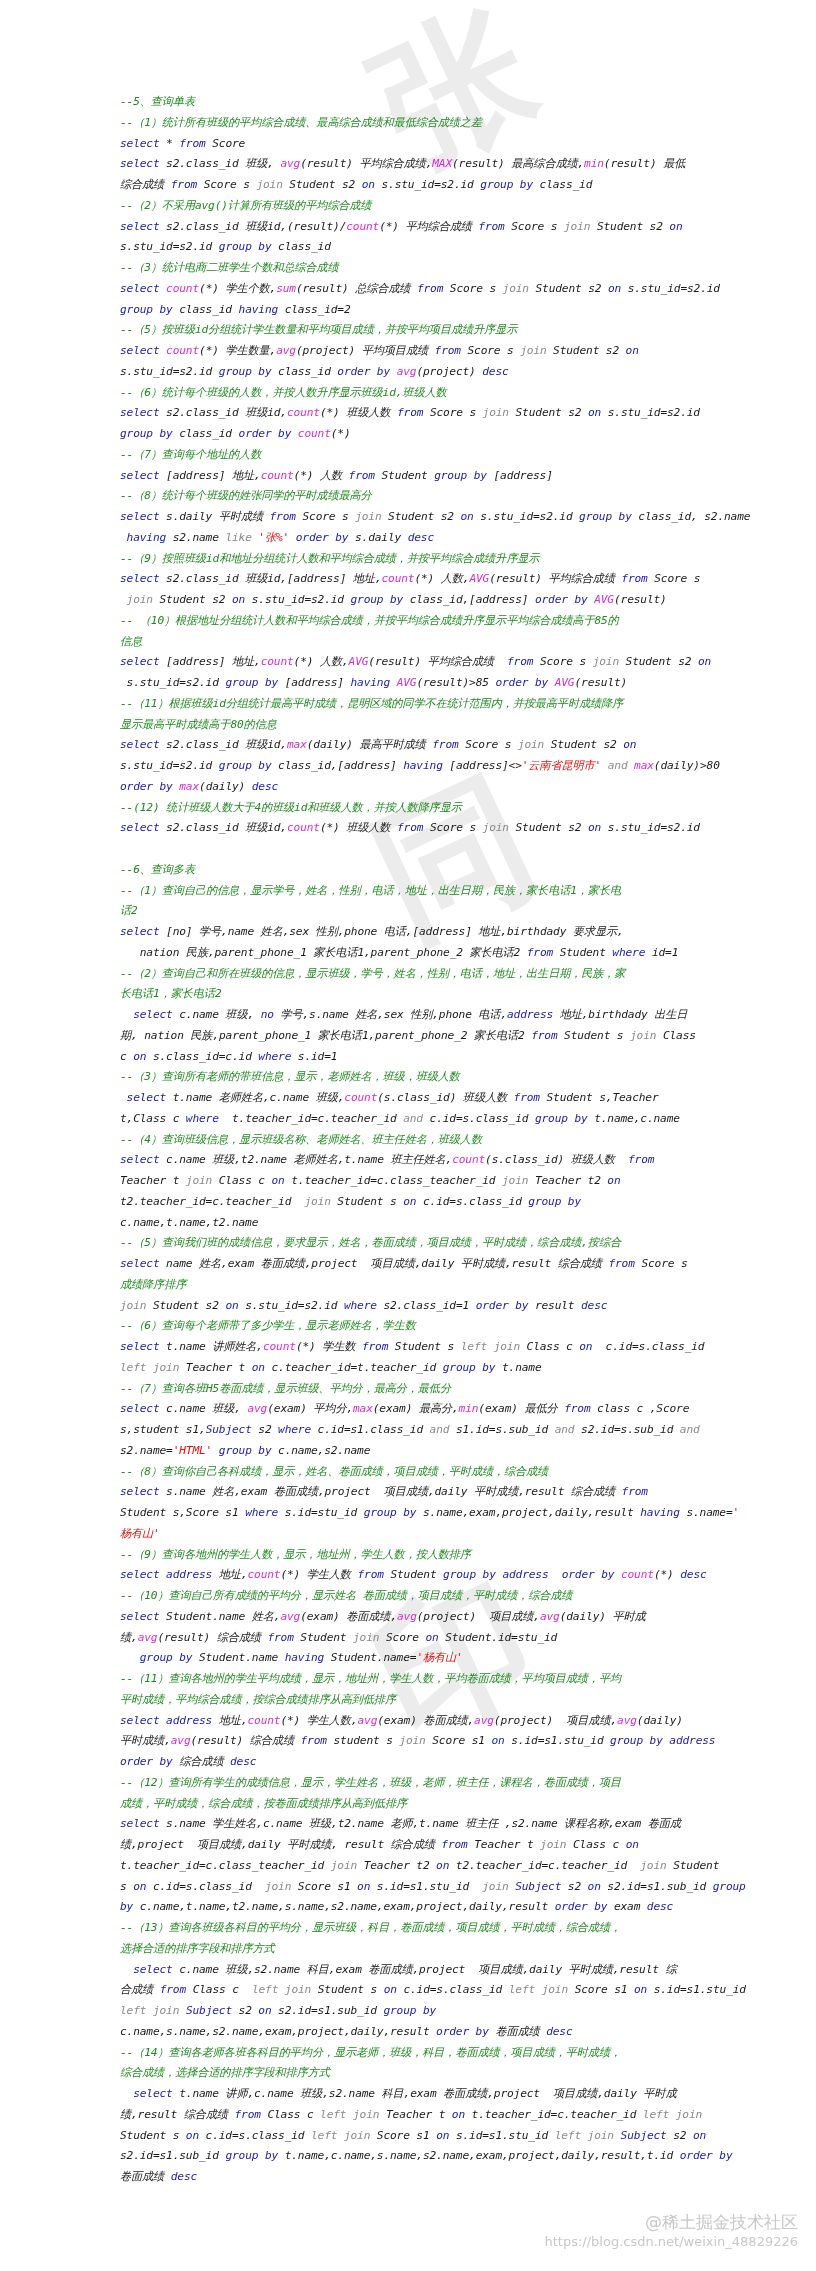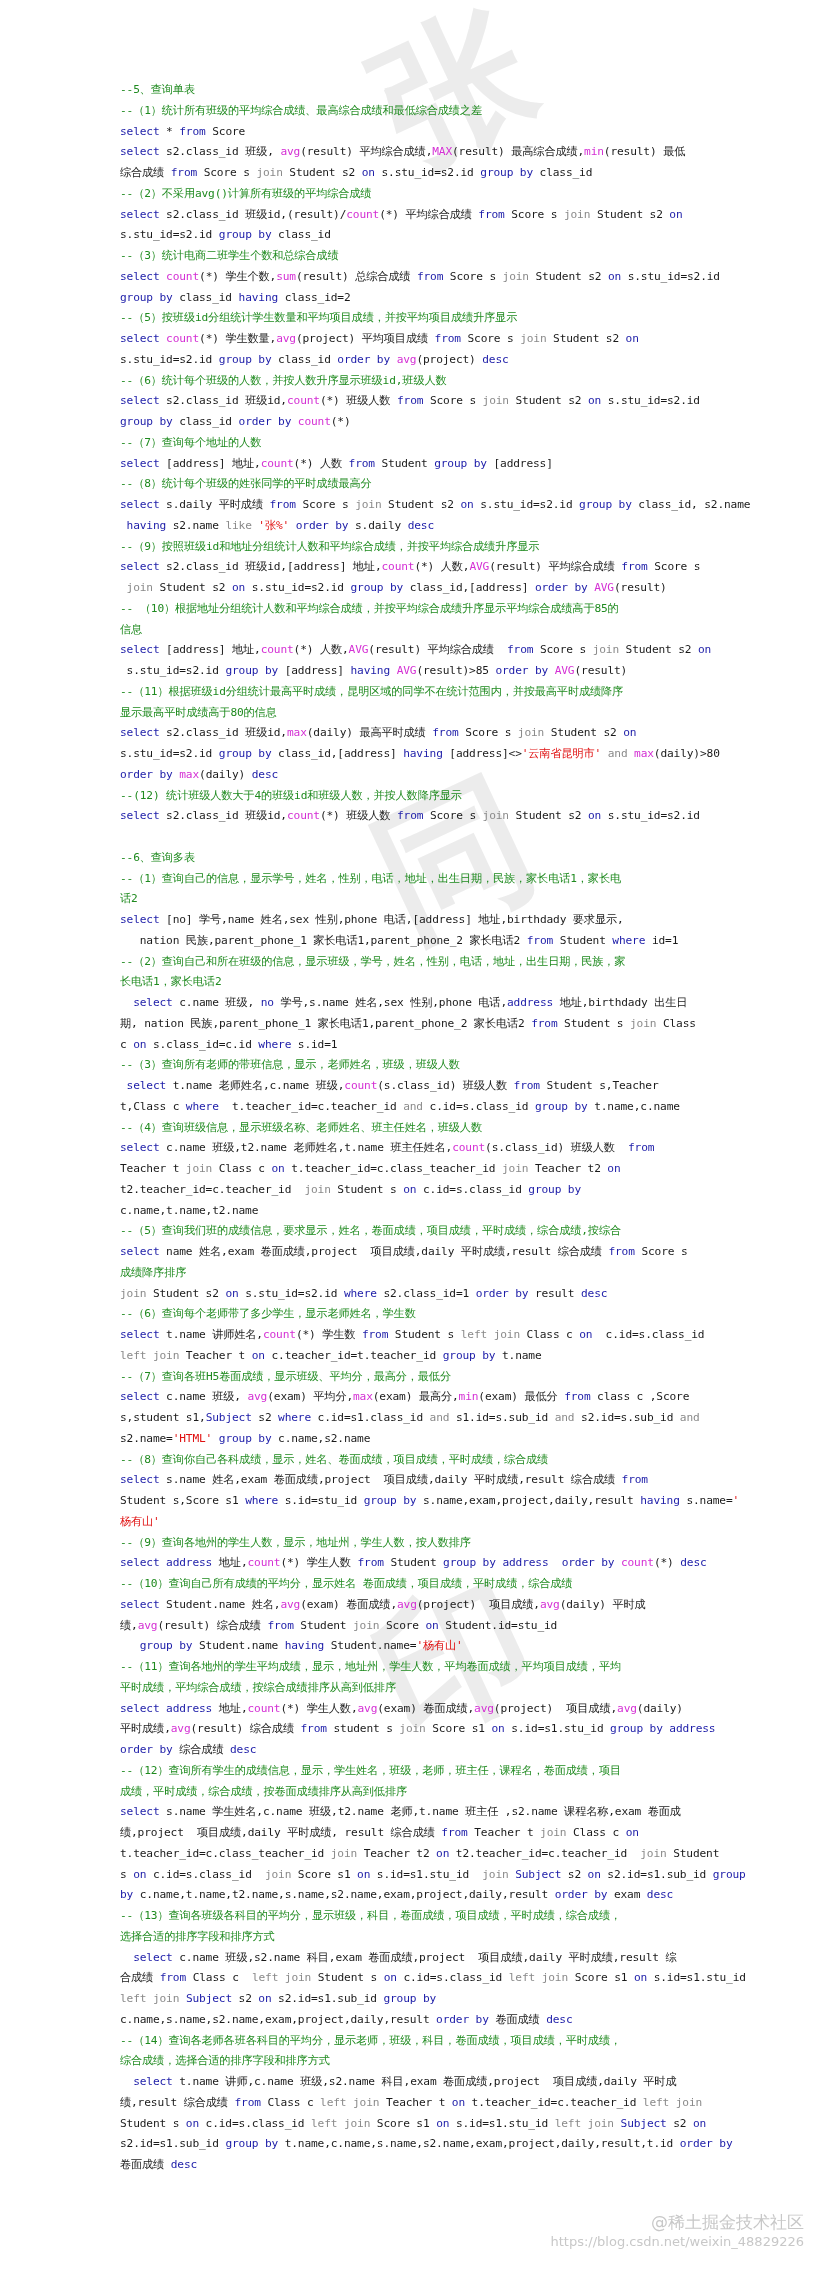--- a/index.html
+++ b/index.html
@@ -1,27 +1,27 @@
 <!DOCTYPE html>
 <html><head>
 <meta charset="utf-8">
 <style>
   html, body { margin: 0; padding: 0; background: #ffffff; }
   body { width: 816px; height: 2271px; position: relative; overflow: hidden;
          font-family: "DejaVu Sans Mono", "Liberation Mono", monospace; }
-  .doc { position: absolute; left: 120px; top: 80px; width: 590px; }
+  .doc { position: absolute; left: 120px; top: 92px; width: 590px; font-style: italic; }
   .line { height: 20.75px; line-height: 20.75px; font-size: 11.2px; white-space: pre; color: #1a1a1a; letter-spacing: -0.15px; }
   .blank { height: 20.75px; }
   .t-kw { color: #1c1ca8; }
   .t-fn { color: #d42fd4; text-align: center; }
   .t-gray { color: #8a8a8a; text-align: center; }
   .t-str { color: #e01010; }
   .t-cm { color: #1f8a1f; }
   .t-plain { color: #1a1a1a; }
-  .watermark { position: absolute; right: 12px; bottom: 22px; text-align: right;
+  .watermark { position: absolute; right: 18px; bottom: 22px; text-align: right;
                font-family: "DejaVu Sans", sans-serif; color: #c8c8c8; }
   .wm-1 { font-size: 17px; }
   .wm-2 { font-size: 13px; }
   .bg-stamp { position: absolute; color: rgba(200,200,200,0.35); font-family: "DejaVu Sans", sans-serif;
               font-size: 150px; font-weight: bold; transform: rotate(-25deg); pointer-events: none; }
 </style>
 </head>
 <body>
 
 <div class="bg-stamp" style="left:380px; top:-10px;">张</div>

